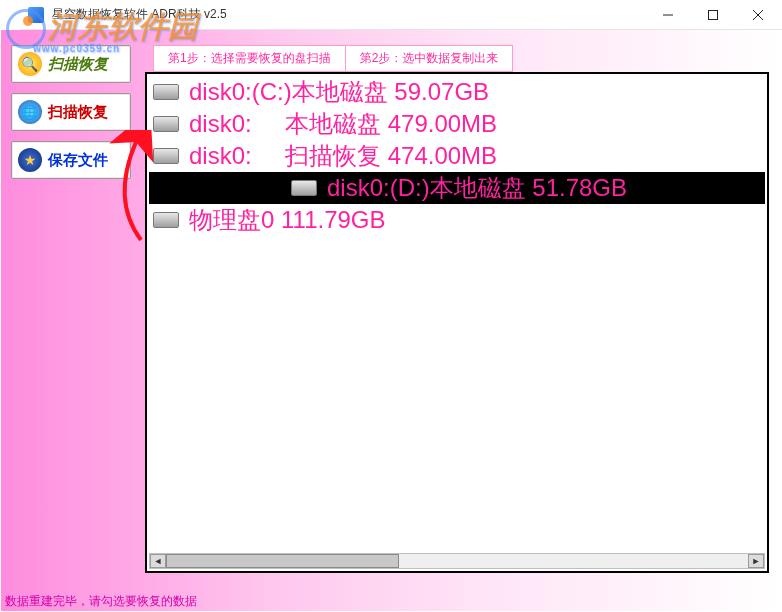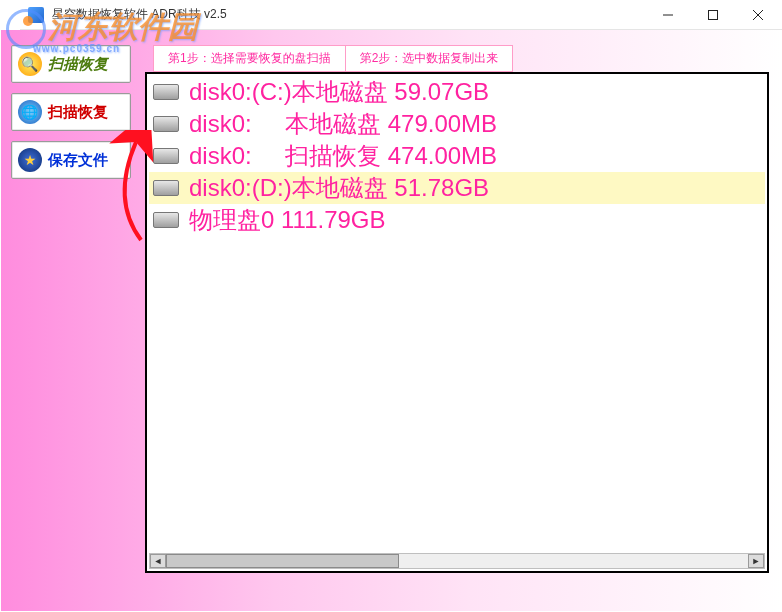--- a/index.html
+++ b/index.html
@@ -78,21 +78,21 @@
     }
     .list-body{
       position:absolute; top:2px; left:2px; right:2px; bottom:20px;
       overflow:hidden;
     }
     .disk-row{
       display:flex; align-items:center; height:32px; padding-left:4px;
       font-family: "NSimSun","SimSun",monospace; font-size:24px; color:#ff22a0;
       white-space:pre;
     }
-    .disk-row.selected{ background:#fef9c3; }
+    .disk-row.selected{ background:#000000;justify-content:center; }
     .disk-glyph{
       width:26px; height:16px; margin-right:10px;
       background: linear-gradient(#e7e7e7,#9f9f9f);
       border-radius:2px; border:1px solid #777; flex-shrink:0;
     }
     .hscroll{
       position:absolute; bottom:2px; left:2px; right:2px; height:16px;
       background:#efefef; border:1px solid #bfbfbf;
       display:flex; align-items:stretch;
     }
@@ -178,13 +178,14 @@
       </div>
     <div class="hscroll">
       <div class="arrow">◄</div>
       <div class="track">
         <div class="thumb"></div>
       </div>
       <div class="arrow">►</div>
     </div>
   </div>
 
+  <div class="statusbar">数据重建完毕，请勾选要恢复的数据</div>
 </div>
 
 </body></html>

